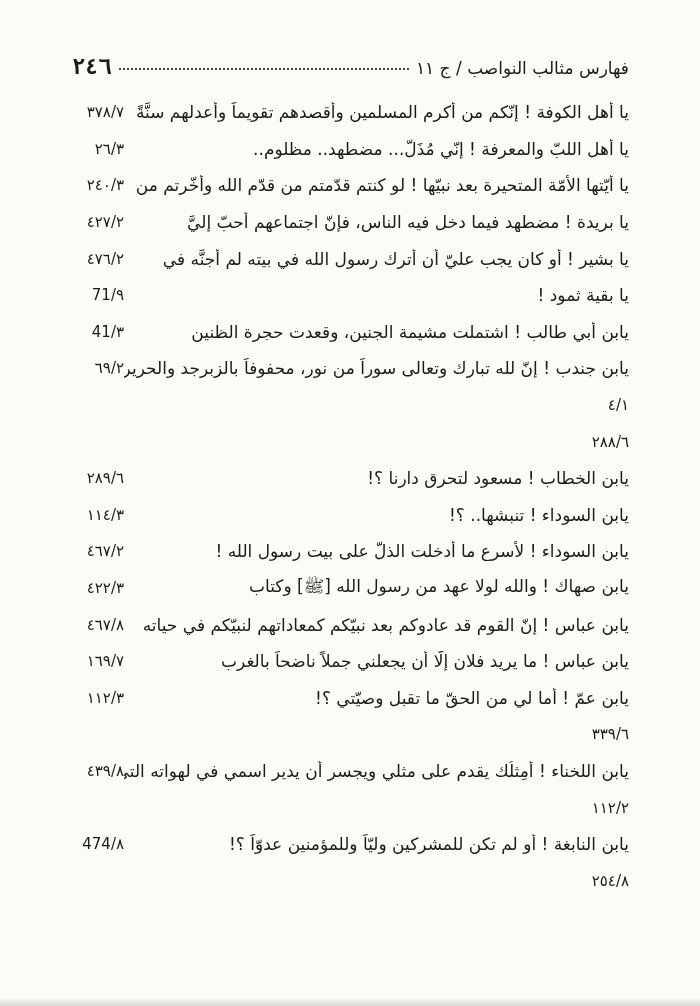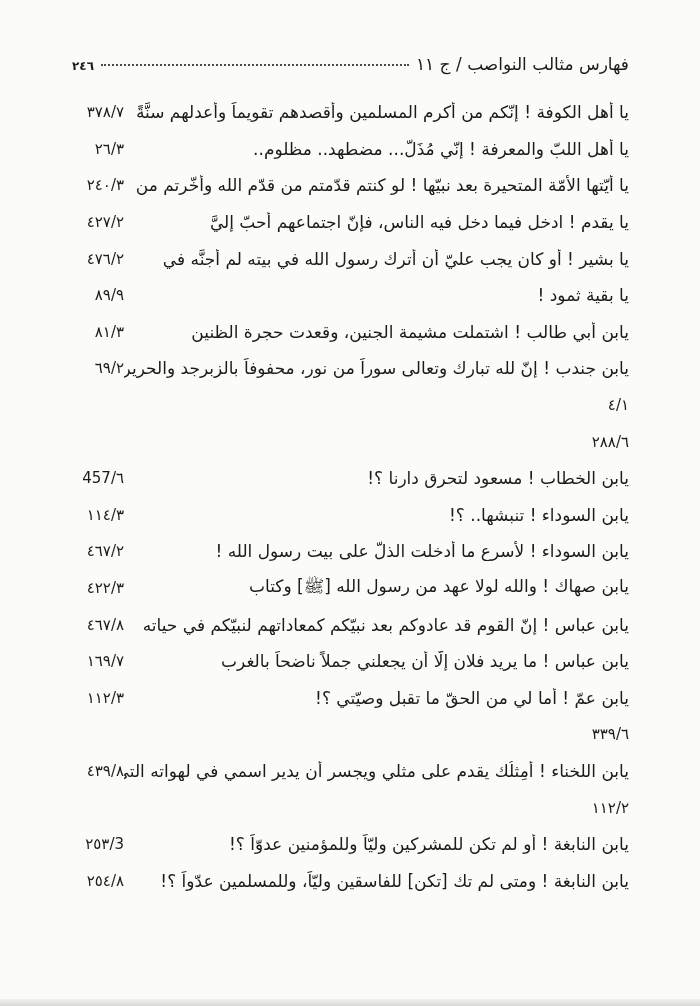--- a/index.html
+++ b/index.html
@@ -33,24 +33,25 @@
     letter-spacing: 0;
   }
   .dot-leader {
     flex: 1 1 auto;
     border-bottom: 2px dotted #4a4a48;
     margin: 0 7px;
     transform: translateY(-4px);
     min-width: 20px;
   }
   .header-page-number {
-    font-size: 12px;
+    font-size: 22px;
     font-weight: bold;
     direction: ltr;
     white-space: nowrap;
+    font-family: Liberation Mono, monospace;
   }
   .entries {
     margin-top: 14px;
   }
   .entry-row {
     display: flex;
     justify-content: space-between;
     align-items: center;
     height: 36.6px;
     white-space: nowrap;
@@ -98,55 +99,55 @@
     <span class="entry-text">يا أهل اللبّ والمعرفة ! إنّي مُذَلّ... مضطهد.. مظلوم..</span>
     <span class="entry-ref">٢٦/٣</span>
   </div>
 
   <div class="entry-row">
     <span class="entry-text">يا أيّتها الأمّة المتحيرة بعد نبيّها ! لو كنتم قدّمتم من قدّم الله وأخّرتم من</span>
     <span class="entry-ref">٢٤٠/٣</span>
   </div>
 
   <div class="entry-row">
-    <span class="entry-text">يا يقدم ! ادخل فيما دخل فيه الناس، فإنّ اجتماعهم أحبّ إليَّ</span>
+    <span class="entry-text">يا بريدة ! مضطهد فيما دخل فيه الناس، فإنّ اجتماعهم أحبّ إليَّ</span>
     <span class="entry-ref">٤٢٧/٢</span>
   </div>
 
   <div class="entry-row">
     <span class="entry-text">يا بشير ! أو كان يجب عليّ أن أترك رسول الله في بيته لم أجنَّه في</span>
     <span class="entry-ref">٤٧٦/٢</span>
   </div>
 
   <div class="entry-row">
     <span class="entry-text">يا بقية ثمود !</span>
-    <span class="entry-ref">٨٩/٩</span>
+    <span class="entry-ref">71/٩</span>
   </div>
 
   <div class="entry-row">
     <span class="entry-text">يابن أبي طالب ! اشتملت مشيمة الجنين، وقعدت حجرة الظنين</span>
-    <span class="entry-ref">٨١/٣</span>
+    <span class="entry-ref">41/٣</span>
   </div>
 
   <div class="entry-row">
     <span class="entry-text">يابن جندب ! إنّ لله تبارك وتعالى سوراً من نور، محفوفاً بالزبرجد والحرير</span>
     <span class="entry-ref">٦٩/٢</span>
   </div>
 
   <div class="entry-row">
     <span class="entry-ref">٤/١</span>
   </div>
 
   <div class="entry-row">
     <span class="entry-ref">٢٨٨/٦</span>
   </div>
 
   <div class="entry-row">
     <span class="entry-text">يابن الخطاب ! مسعود لتحرق دارنا ؟!</span>
-    <span class="entry-ref">457/٦</span>
+    <span class="entry-ref">٢٨٩/٦</span>
   </div>
 
   <div class="entry-row">
     <span class="entry-text">يابن السوداء ! تنبشها.. ؟!</span>
     <span class="entry-ref">١١٤/٣</span>
   </div>
 
   <div class="entry-row">
     <span class="entry-text">يابن السوداء ! لأسرع ما أدخلت الذلّ على بيت رسول الله !</span>
     <span class="entry-ref">٤٦٧/٢</span>
@@ -180,25 +181,24 @@
     <span class="entry-text">يابن اللخناء ! أمِثلُك يقدم على مثلي ويجسر أن يدير اسمي في لهواته التي</span>
     <span class="entry-ref">٤٣٩/٨</span>
   </div>
 
   <div class="entry-row">
     <span class="entry-ref">١١٢/٢</span>
   </div>
 
   <div class="entry-row">
     <span class="entry-text">يابن النابغة ! أو لم تكن للمشركين وليّاً وللمؤمنين عدوّاً ؟!</span>
-    <span class="entry-ref">٢٥٣/3</span>
-  </div>
-
-  <div class="entry-row">
-    <span class="entry-text">يابن النابغة ! ومتى لم تك [تكن] للفاسقين وليّاً، وللمسلمين عدّواً ؟!</span>
+    <span class="entry-ref">474/٨</span>
+  </div>
+
+  <div class="entry-row">
     <span class="entry-ref">٢٥٤/٨</span>
   </div>
 </div>
 
   </div>
 
   <div class="page-bottom-shadow"></div>
 </div>
 
 </body></html>

